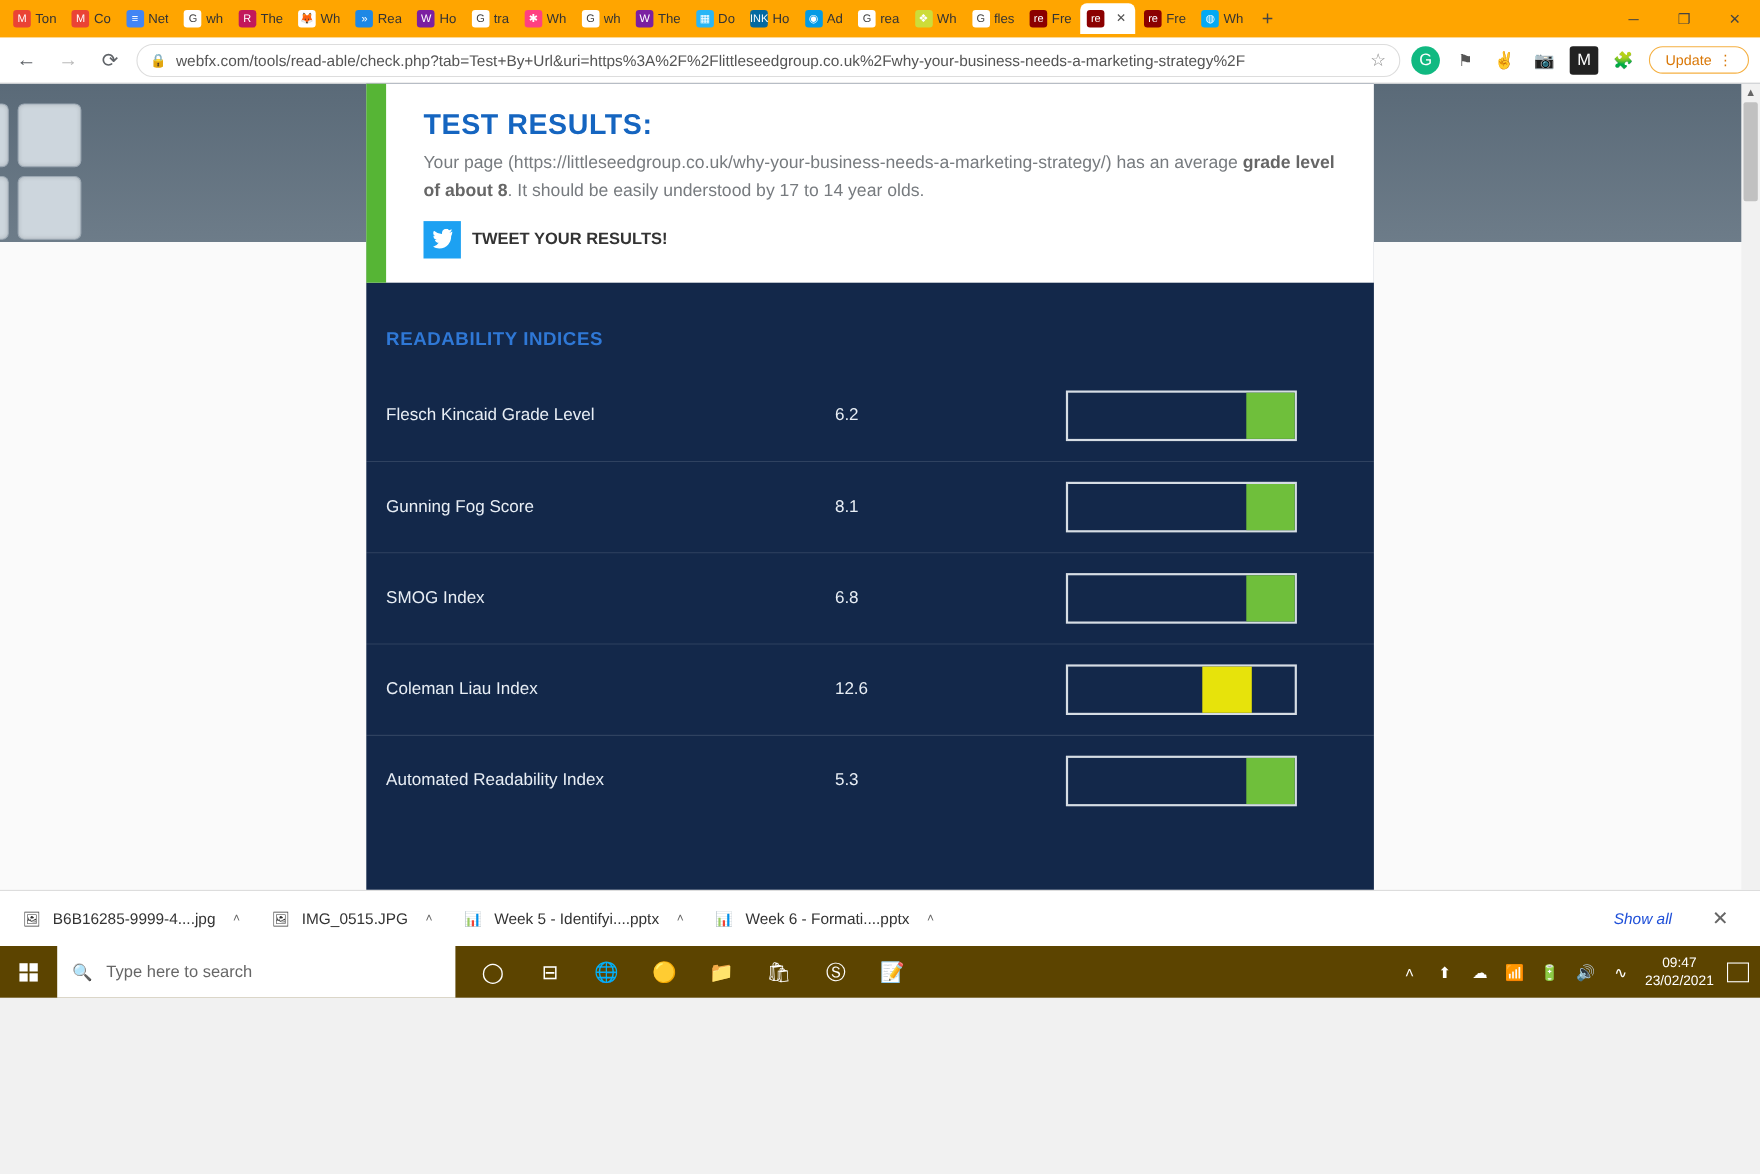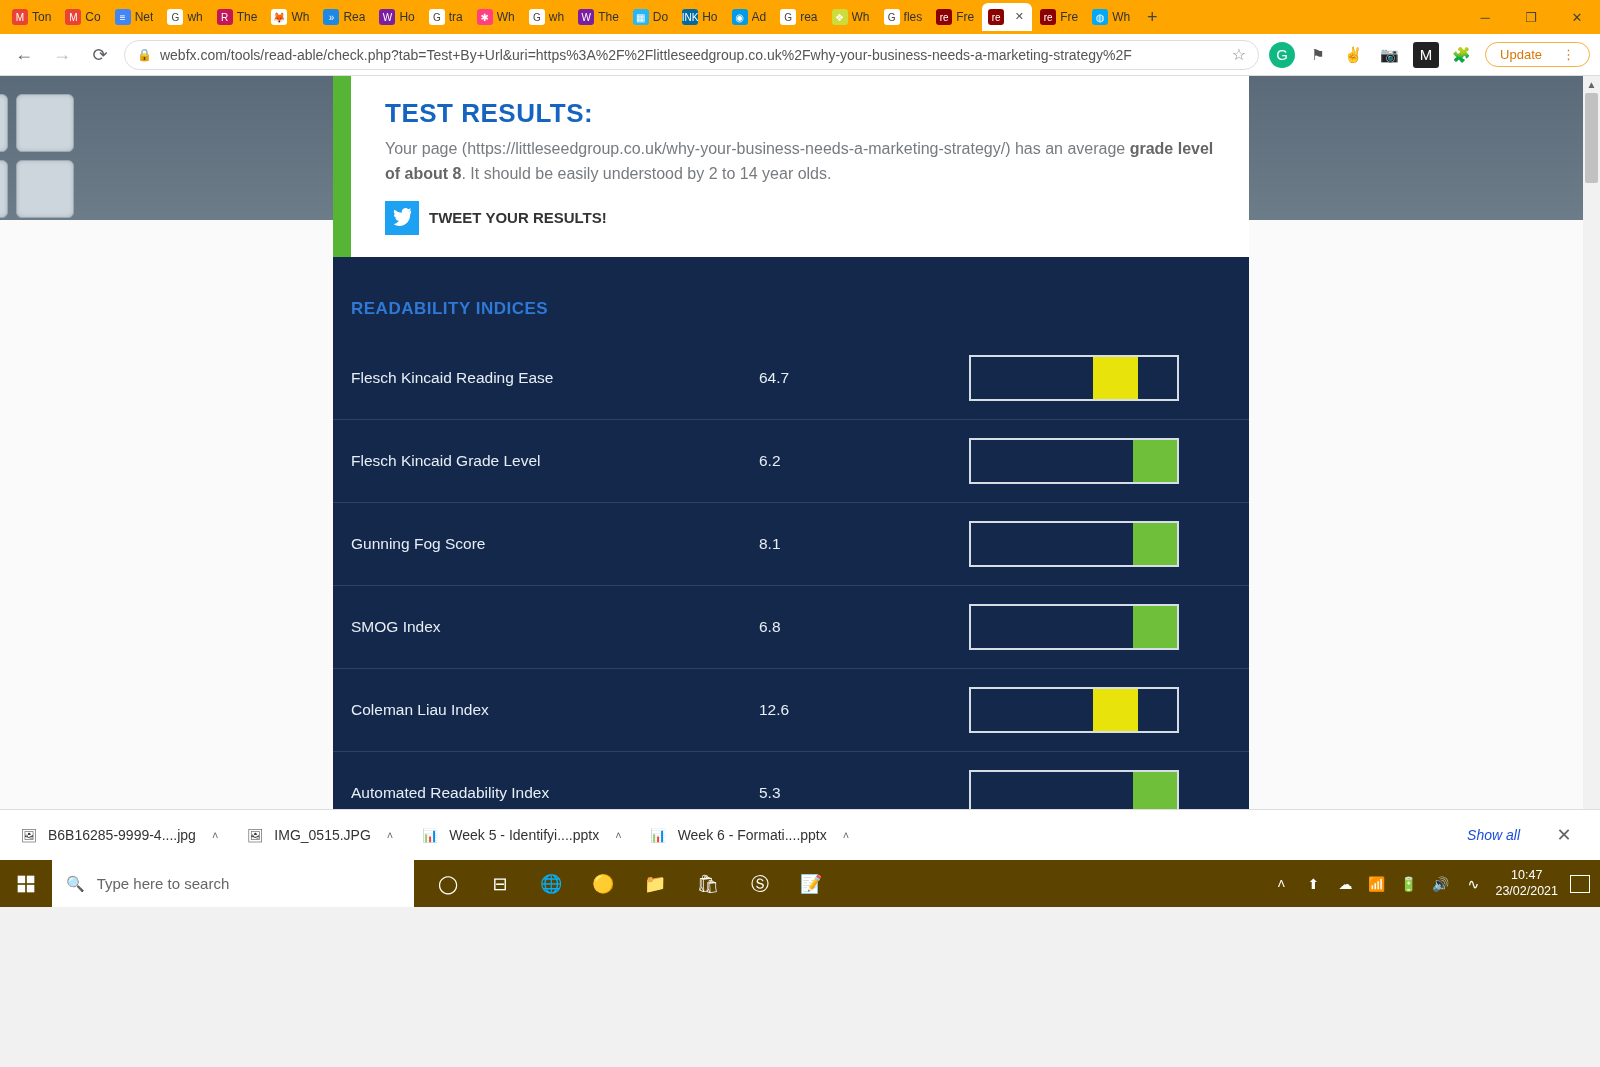--- a/index.html
+++ b/index.html
@@ -18,21 +18,21 @@
 
   
   .addrrow { height: 42px; background: #fff; display: flex; align-items: center; padding: 0 10px; gap: 10px; border-bottom: 1px solid #ddd; }
   .navbtn { width: 28px; height: 28px; display: flex; align-items: center; justify-content: center; color: #5f6368; font-size: 18px; cursor: pointer; }
   .navbtn.disabled { color: #bbb; }
   .urlbox { flex: 1; height: 30px; border: 1px solid #ddd; border-radius: 15px; display: flex; align-items: center; padding: 0 12px; gap: 8px; font-size: 14px; color: #555; background: #fff; min-width: 0; }
   .urlbox .lock { font-size: 12px; color: #777; }
   .urlbox .urltext { flex: 1; overflow: hidden; white-space: nowrap; text-overflow: ellipsis; }
   .urlbox .star { font-size: 16px; color: #888; }
   .exticon { width: 26px; height: 26px; display: flex; align-items: center; justify-content: center; font-size: 15px; color: #555; cursor: pointer; border-radius: 50%; }
-  .updatebtn { border: 1px solid #f5b042; color: #d97706; border-radius: 14px; padding: 4px 14px; font-size: 13px; display: flex; align-items: center; gap: 20px; cursor: pointer; }
+  .updatebtn { border: 1px solid #f5b042; color: #d97706; border-radius: 14px; padding: 4px 14px; font-size: 13px; display: flex; align-items: center; gap: 6px; cursor: pointer; }
 
   
   .viewport { position: relative; height: 733px; overflow: hidden; }
   .bg-top { position: absolute; left: 0; right: 0; top: 0; height: 144px; background: linear-gradient(180deg,#5a6a78,#6d7c89); }
   .kb { position: absolute; left: -60px; top: 0; width: 260px; height: 180px; }
   .key { position: absolute; width: 58px; height: 58px; background: #cdd6dd; border: 1px solid #9ca8b3; border-radius: 6px; box-shadow: inset 0 0 4px rgba(0,0,0,.15); }
   .bg-bottom { position: absolute; left: 0; right: 0; top: 144px; bottom: 0; background: #fafafa; }
   .scrollbar { position: absolute; right: 0; top: 0; width: 17px; height: 100%; background: #f1f1f1; }
   .scrollup { position:absolute; top:0; left:0; right:0; height:17px; display:flex; align-items:center; justify-content:center; font-size:10px; color:#666; }
   .scrollthumb { position:absolute; top:17px; left:2px; right:2px; height:90px; background:#c1c1c1; border-radius:2px; }
@@ -220,42 +220,35 @@
     <div class="scrollthumb"></div>
   </div>
 
   <div class="panel">
 
     <div class="results-card">
       <div class="results-stripe"></div>
       <div class="results-body">
         <div class="results-title">TEST RESULTS:</div>
         <div class="results-text">
-          <span>Your page (https://littleseedgroup.co.uk/why-your-business-needs-a-marketing-strategy/) has an average </span><b>grade level of about 8</b><span>. It should be easily understood by 2 to 14 year olds.</span>
+          <span>Your page (https://littleseedgroup.co.uk/why-your-business-needs-a-marketing-strategy/) has an average </span><b>grade level of about 8</b><span>. It should be easily understood by 17 to 14 year olds.</span>
         </div>
         <div class="tweetrow">
           <span class="tweeticon">
             <svg viewBox="0 0 24 24">
                 <path d="M23 3a10.9 10.9 0 01-3.14 1.53A4.48 4.48 0 0022.4.36a9 9 0 01-2.85 1.09 4.5 4.5 0 00-7.66 4.1A12.8 12.8 0 013 2.16a4.5 4.5 0 001.39 6 4.47 4.47 0 01-2-.56v.06a4.5 4.5 0 003.6 4.41 4.52 4.52 0 01-2 .08 4.5 4.5 0 004.2 3.12A9 9 0 012 19.54 12.74 12.74 0 008.92 21.5c8.3 0 12.84-6.88 12.84-12.84 0-.2 0-.39-.01-.58A9.18 9.18 0 0023 3z"></path>
               </svg>
           </span>
           <span class="tweetlabel">TWEET YOUR RESULTS!</span>
         </div>
       </div>
     </div>
 
     <div class="section-h">READABILITY INDICES</div>
     <div id="indices">
-        <div class="metric">
-          <div class="mlabel">Flesch Kincaid Reading Ease</div>
-          <div class="mvalue">64.7</div>
-          <div class="mbar">
-            <div class="seg yellow" style="left: 59%; width: 22%;"></div>
-          </div>
-        </div>
         <div class="metric">
           <div class="mlabel">Flesch Kincaid Grade Level</div>
           <div class="mvalue">6.2</div>
           <div class="mbar">
             <div class="seg green"></div>
           </div>
         </div>
         <div class="metric">
           <div class="mlabel">Gunning Fog Score</div>
           <div class="mvalue">8.1</div>
@@ -339,20 +332,20 @@
 
   <div class="tray">
     <span class="trayicon">˄</span>
     <span class="trayicon">⬆</span>
     <span class="trayicon">☁</span>
     <span class="trayicon">📶</span>
     <span class="trayicon">🔋</span>
     <span class="trayicon">🔊</span>
     <span class="trayicon">∿</span>
     <div class="clock">
-      <div>10:47</div>
+      <div>09:47</div>
       <div>23/02/2021</div>
     </div>
     <span class="trayicon">
         <span class="notifbox"></span>
       </span>
   </div>
 </div>
 
 </body></html>

